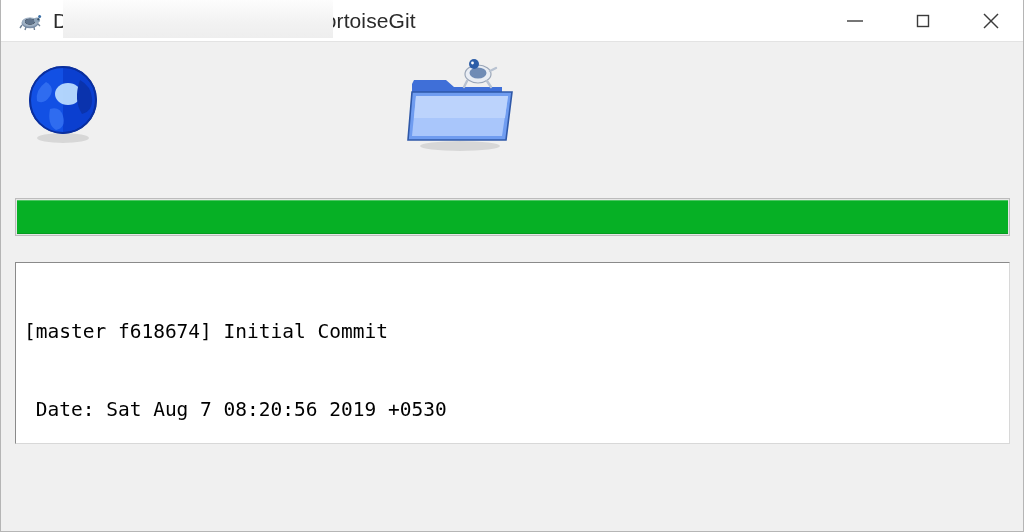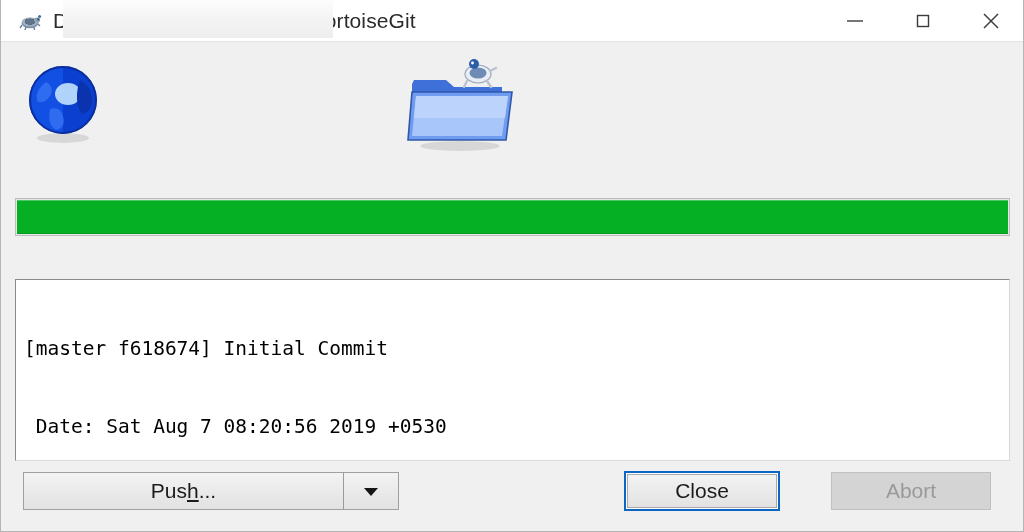--- a/index.html
+++ b/index.html
@@ -119,21 +119,20 @@
     height: 182px;
     box-sizing: border-box;
     background: #ffffff;
     border: 1px solid #ffffff;
     border-top-color: #8a8a8a;
     border-left-color: #8a8a8a;
     border-right-color: #d8d8d8;
     border-bottom-color: #d8d8d8;
     outline: 1px solid #f0f0f0;
     overflow: hidden;
-    margin-top: 17px;
   }
   .loginner {
     padding: 4px 6px 0 8px;
     font-family: "DejaVu Sans Mono", "Liberation Mono", monospace;
     font-size: 19.5px;
     line-height: 26px;
     color: #000000;
     white-space: pre;
   }
   .log-line { white-space: pre; }
@@ -311,37 +310,14 @@
   <div class="logbox">
     <div class="loginner">
       <div class="log-line">[master f618674] Initial Commit</div>
       <div class="log-line"> Date: Sat Aug 7 08:20:56 2019 +0530</div>
       
       
       
     </div>
   </div>
 
-  <div class="btnbar">
-
-    <div class="push-split">
-      <div class="push-main">
-        <span>Pus</span>
-          <u>h</u>
-          <span>...</span>
-      </div>
-      <div class="push-arrow">
-        <svg width="20" height="12" viewBox="0 0 20 12">
-          <polygon points="3,3 17,3 10,11" fill="#151515"></polygon>
-        </svg>
-      </div>
-    </div>
-
-    <div class="close-focus">
-      <div class="close-inner">Close</div>
-    </div>
-
-    <div class="abort-btn">
-      <span>Abort</span>
-    </div>
-  </div>
 
 </div>
 
 </body></html>

